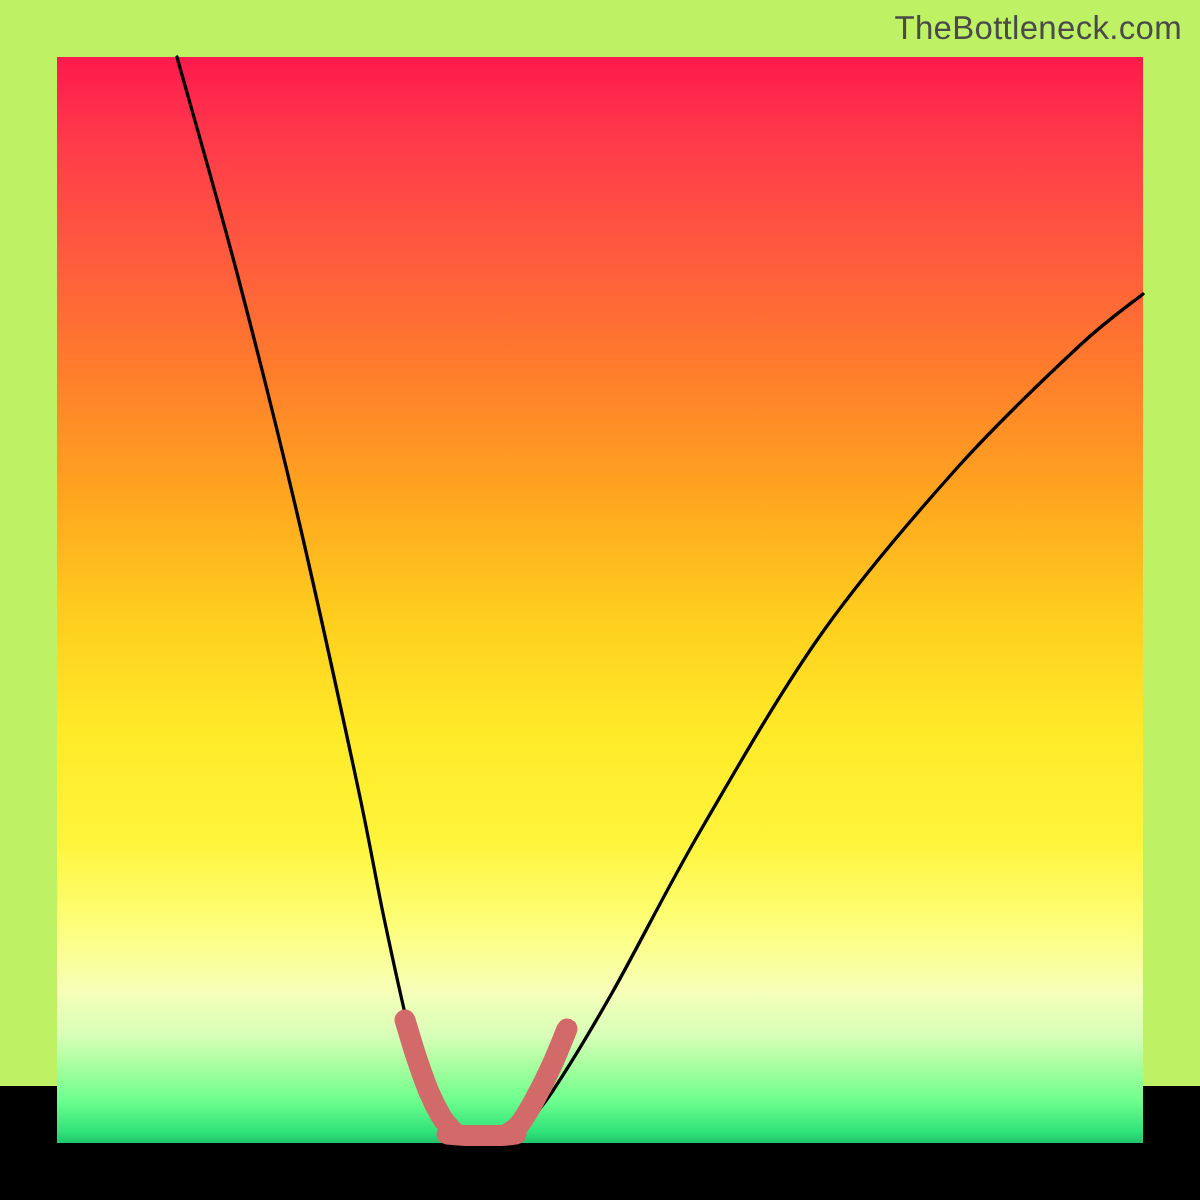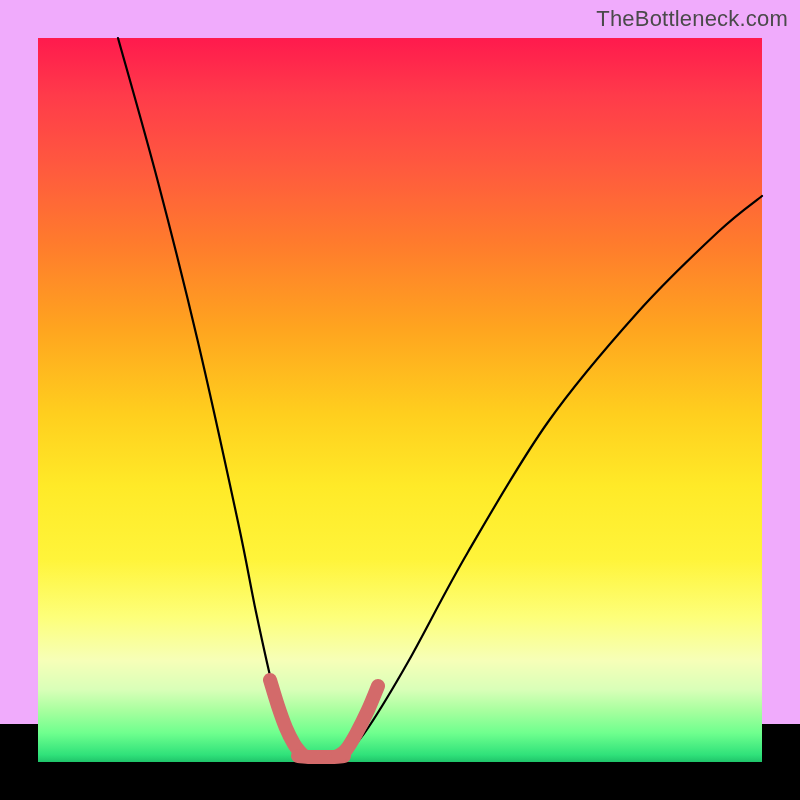--- a/index.html
+++ b/index.html
@@ -10,21 +10,21 @@
     background: #000;
     overflow: hidden;
     font-family: Arial, Helvetica, sans-serif;
   }
   .frame {
     position: absolute;
     left: 0;
     top: 0;
     width: 800px;
     height: 724px;
-    background: #f0abfc;
+    background: #bef264;
   }
   .plot {
     position: absolute;
     left: 38px;
     top: 38px;
     width: 724px;
     height: 724px;
     background: linear-gradient(to bottom,
       #ff1a4d 0%,
       #ff3b4a 8%,

